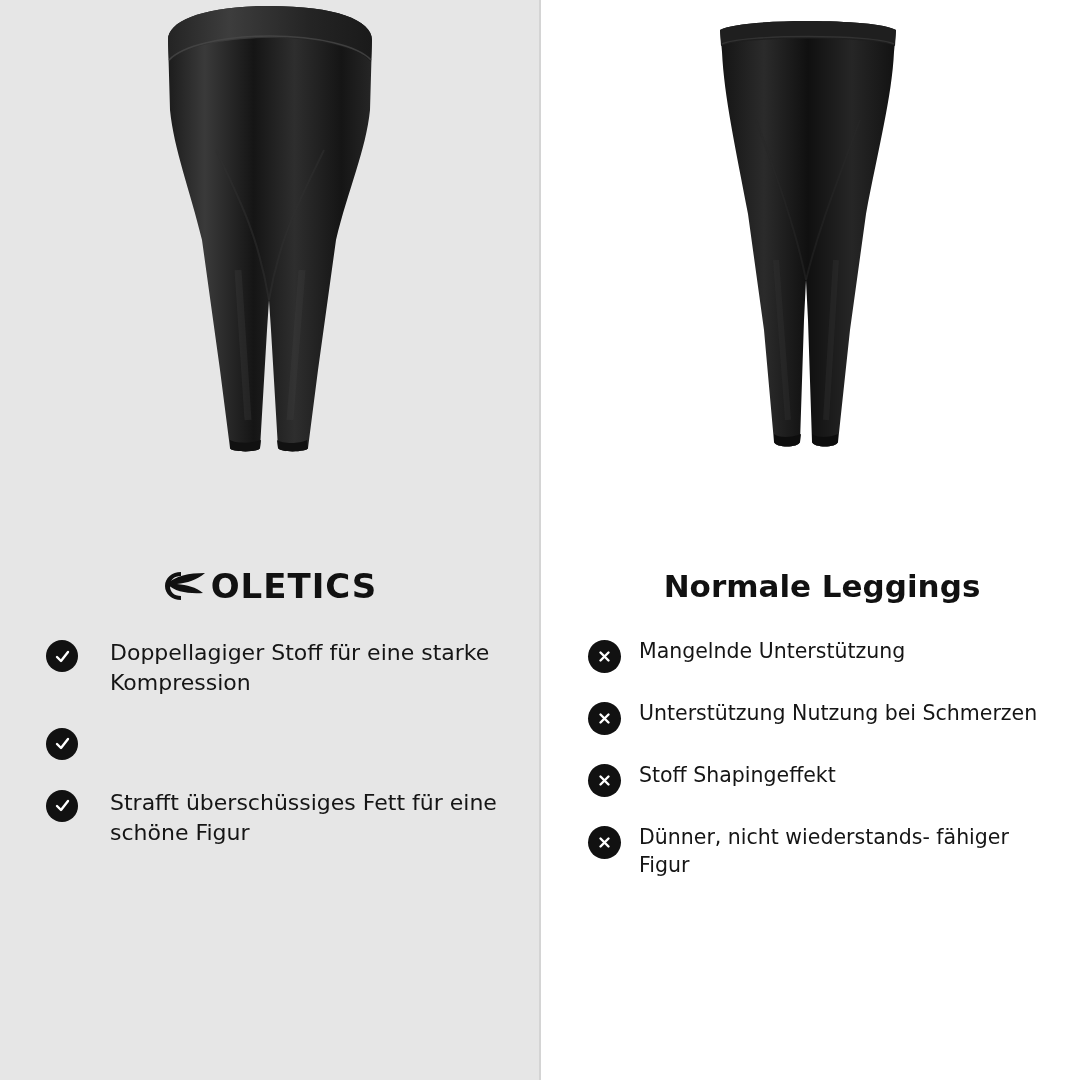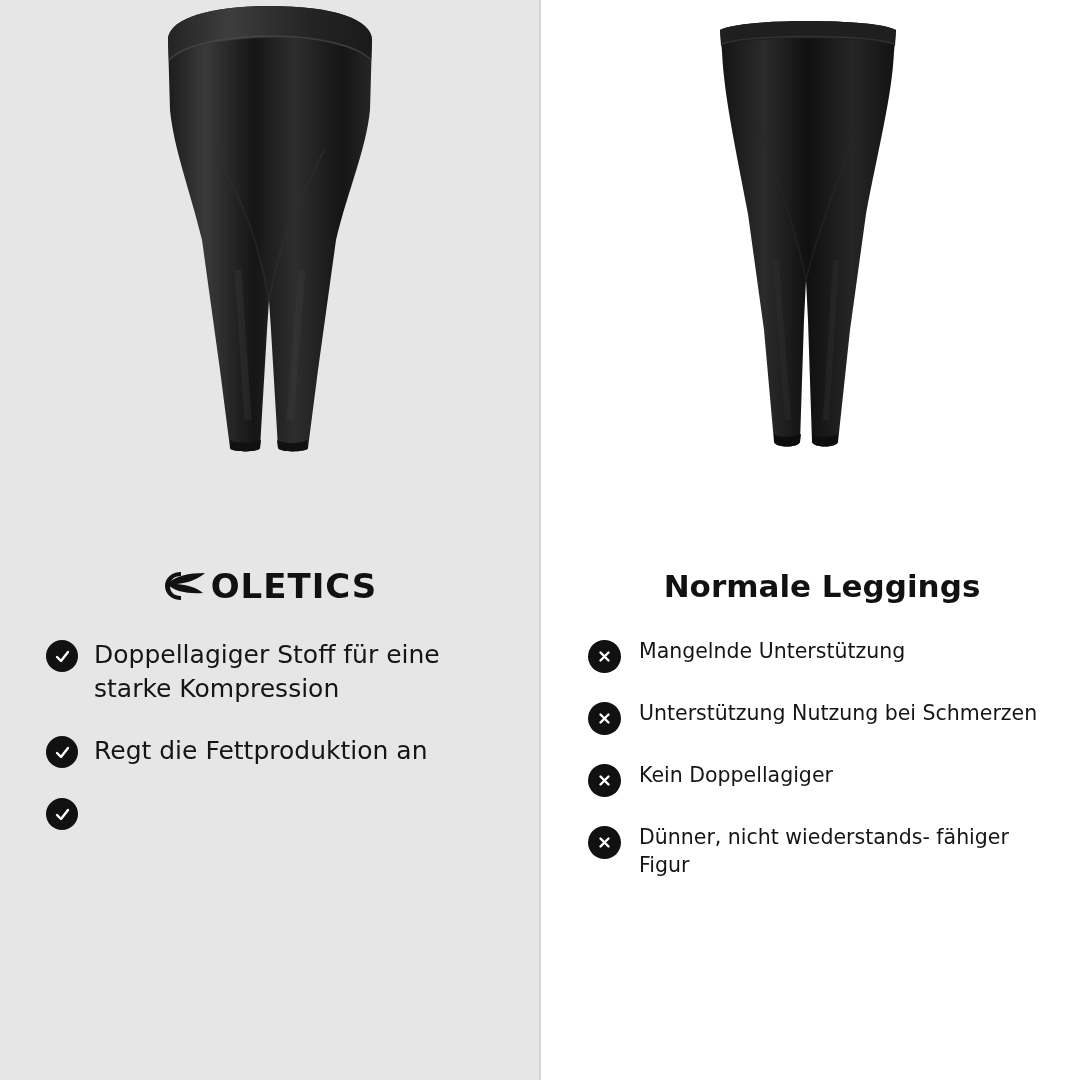--- a/index.html
+++ b/index.html
@@ -128,22 +128,22 @@
     margin-top: 2px;
   }
   .features-right .badge {
     width: 33px;
     height: 33px;
   }
   .badge svg {
     display: block;
   }
   .feature-text {
-    margin-left: 16px;
-    font-size: 25px;
+    margin-left: 32px;
+    font-size: 22px;
     line-height: 1.36;
     color: #151515;
     max-width: 400px;
   }
   .features-right .feature-text {
     margin-left: 18px;
     font-size: 20.5px;
   }
 </style>
 </head>
@@ -219,28 +219,28 @@
             </svg>
         </span>
         <span class="feature-text">Doppellagiger Stoff für eine starke Kompression</span>
       </div>
       <div class="feature">
         <span class="badge">
           <svg width="17" height="17" viewBox="0 0 17 17">
               <path d="M3 9 L 7 13 L 14 4" fill="none" stroke="#ffffff" stroke-width="2.4" stroke-linecap="round" stroke-linejoin="round"></path>
             </svg>
         </span>
-        <span class="feature-text">Regt die Fettproduktion an</span>
       </div>
       <div class="feature">
         <span class="badge">
           <svg width="17" height="17" viewBox="0 0 17 17">
               <path d="M3 9 L 7 13 L 14 4" fill="none" stroke="#ffffff" stroke-width="2.4" stroke-linecap="round" stroke-linejoin="round"></path>
             </svg>
         </span>
+        <span class="feature-text">Strafft überschüssiges Fett für eine schöne Figur</span>
       </div>
     </div>
   </div>
 
   <div class="panel panel-right">
 
     <div class="product-image">
       <svg class="leggings-svg" width="260" height="470" viewBox="0 0 260 470">
         <defs>
           <linearGradient id="gradB" x1="0" y1="0" x2="1" y2="0">
@@ -301,21 +301,21 @@
             </svg>
         </span>
         <span class="feature-text">Unterstützung Nutzung bei Schmerzen</span>
       </div>
       <div class="feature">
         <span class="badge">
           <svg width="17" height="17" viewBox="0 0 17 17">
               <path d="M4.5 4.5 L 12.5 12.5 M12.5 4.5 L 4.5 12.5" fill="none" stroke="#ffffff" stroke-width="2.4" stroke-linecap="round"></path>
             </svg>
         </span>
-        <span class="feature-text">Kein Doppellagiger</span>
+        <span class="feature-text">Stoff Shapingeffekt</span>
       </div>
       <div class="feature">
         <span class="badge">
           <svg width="17" height="17" viewBox="0 0 17 17">
               <path d="M4.5 4.5 L 12.5 12.5 M12.5 4.5 L 4.5 12.5" fill="none" stroke="#ffffff" stroke-width="2.4" stroke-linecap="round"></path>
             </svg>
         </span>
         <span class="feature-text">Dünner, nicht wiederstands- fähiger Figur</span>
       </div>
     </div>

